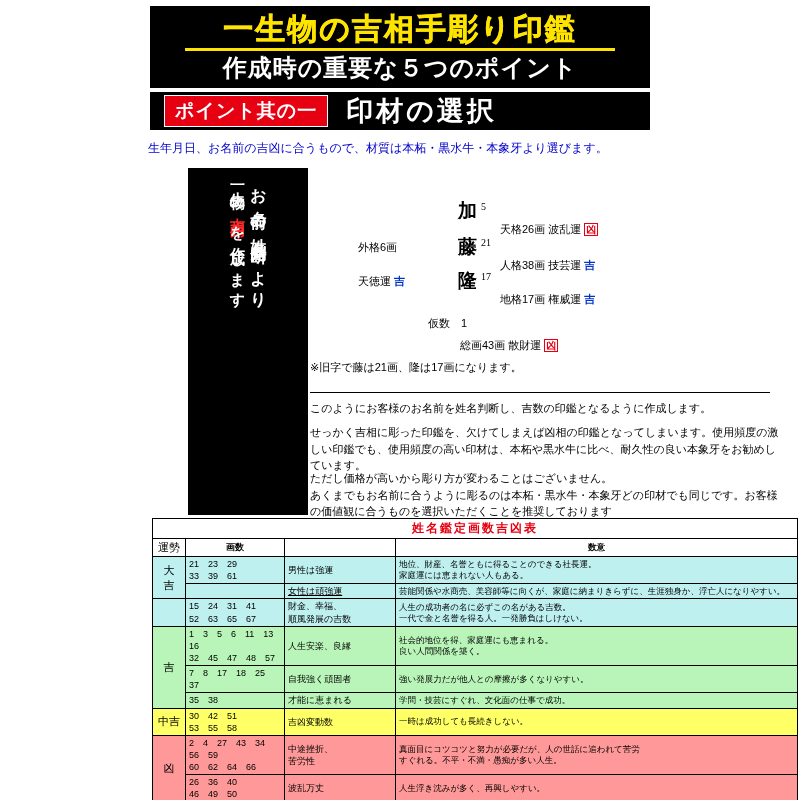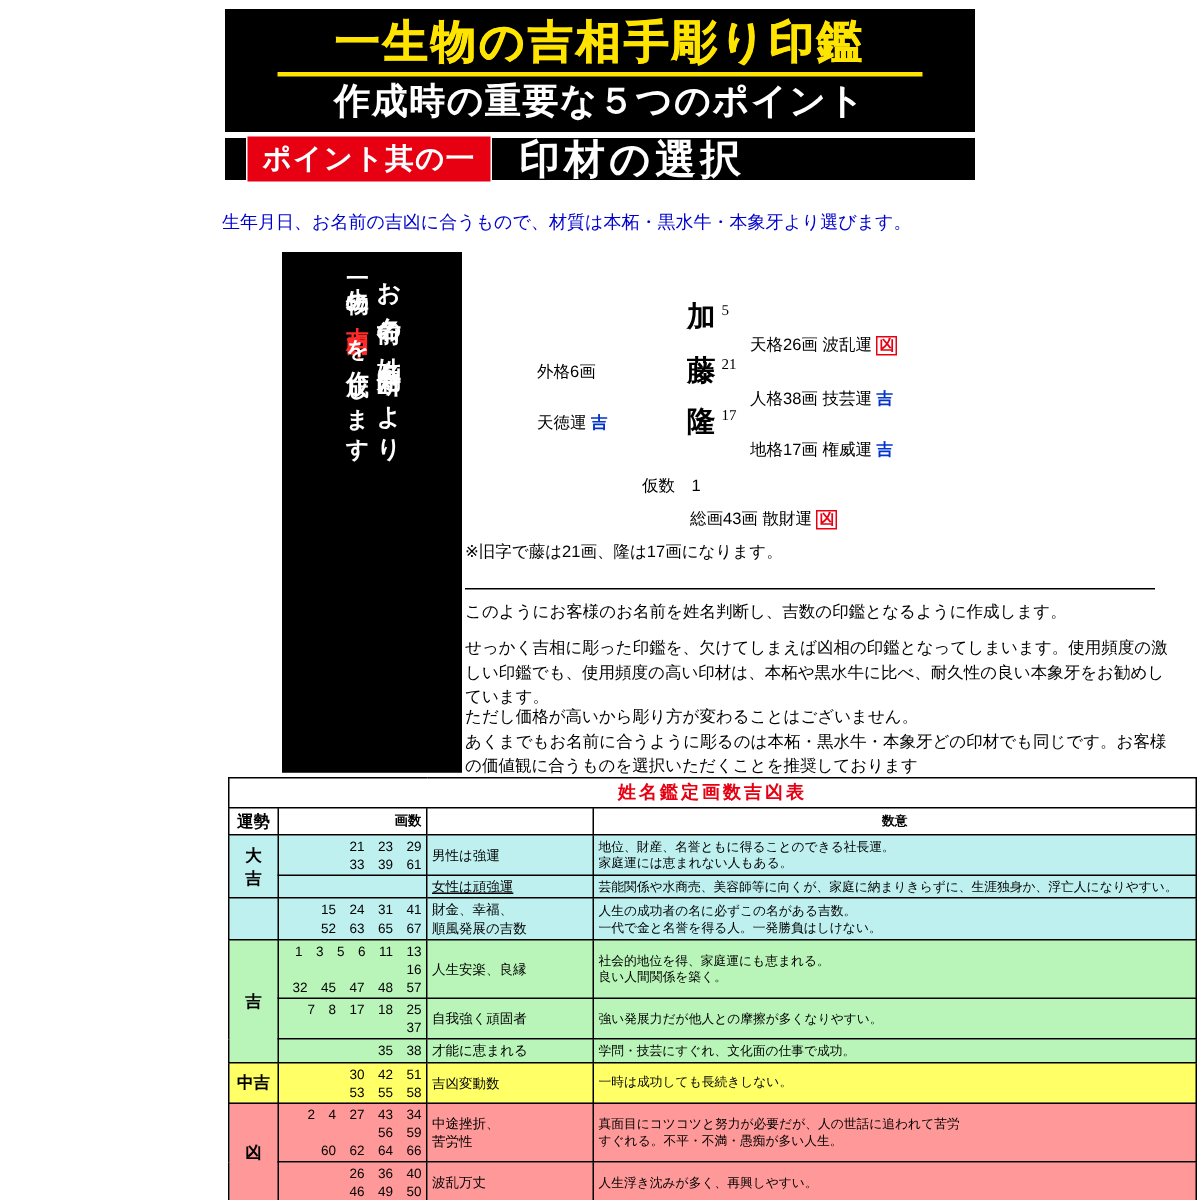--- a/index.html
+++ b/index.html
@@ -25,21 +25,21 @@
   }
   .banner-rule{
     width:430px;height:3px;background:#ffe400;margin:3px 0 4px 0;
   }
   .banner-line2{
     font-size:24px;font-weight:bold;color:#ffffff;letter-spacing:1px;line-height:1.1;
   }
 
   
   .pointbar{
-    position:absolute;left:150px;top:92px;width:500px;height:28px;
+    position:absolute;left:150px;top:92px;width:500px;height:38px;
     background:#000;display:flex;align-items:center;
   }
   .point-tag{
     margin-left:14px;background:#e60012;color:#ffffff;
     font-size:19px;font-weight:bold;padding:2px 10px;letter-spacing:1px;
     border:1px solid #ffffff;
   }
   .point-title{
     color:#ffffff;font-size:27px;font-weight:bold;margin-left:18px;letter-spacing:3px;
   }
@@ -103,22 +103,22 @@
 
   
   .tbl-wrap{position:absolute;left:152px;top:518px;width:648px;}
   table{border-collapse:collapse;width:646px;font-size:9px;}
   th,td{border:1px solid #000;padding:1px 3px;vertical-align:middle;}
   .tbl-title{
     background:#ffffff;color:#e60012;font-size:12px;font-weight:bold;
     text-align:center;letter-spacing:2px;
   }
   .hd{background:#ffffff;text-align:center;font-weight:bold;font-size:10px;}
-  .col-unsei{width:26px;text-align:center;font-weight:bold;font-size:11px;}
-  .col-kakusu{width:92px;font-size:9px;line-height:1.35;text-align:right;}
+  .col-unsei{width:26px;text-align:center;font-weight:normal;font-size:11px;}
+  .col-kakusu{width:92px;font-size:9px;line-height:1.35;}
   .col-unmei{width:104px;font-size:9px;line-height:1.35;}
   .col-bui{font-size:8.5px;line-height:1.3;}
   .cy{background:#bff0f0;}
   .gr{background:#b9f5b9;}
   .ye{background:#ffff66;}
   .rd{background:#ff9999;}
 </style>
 </head>
 <body>
 

